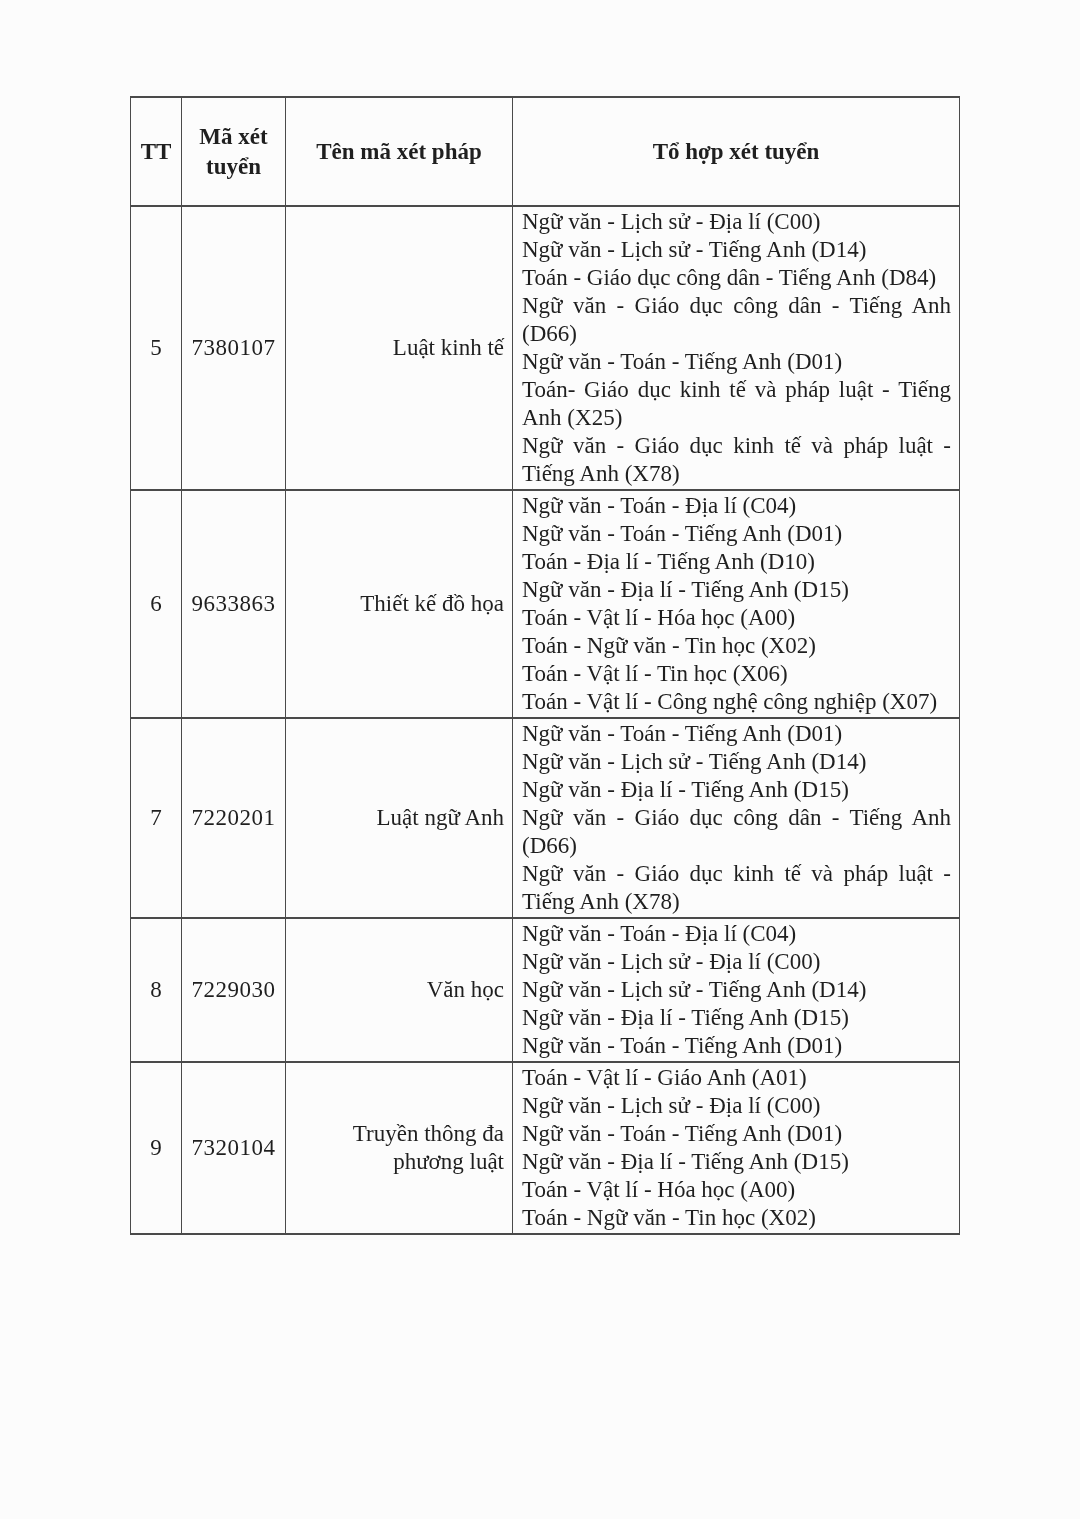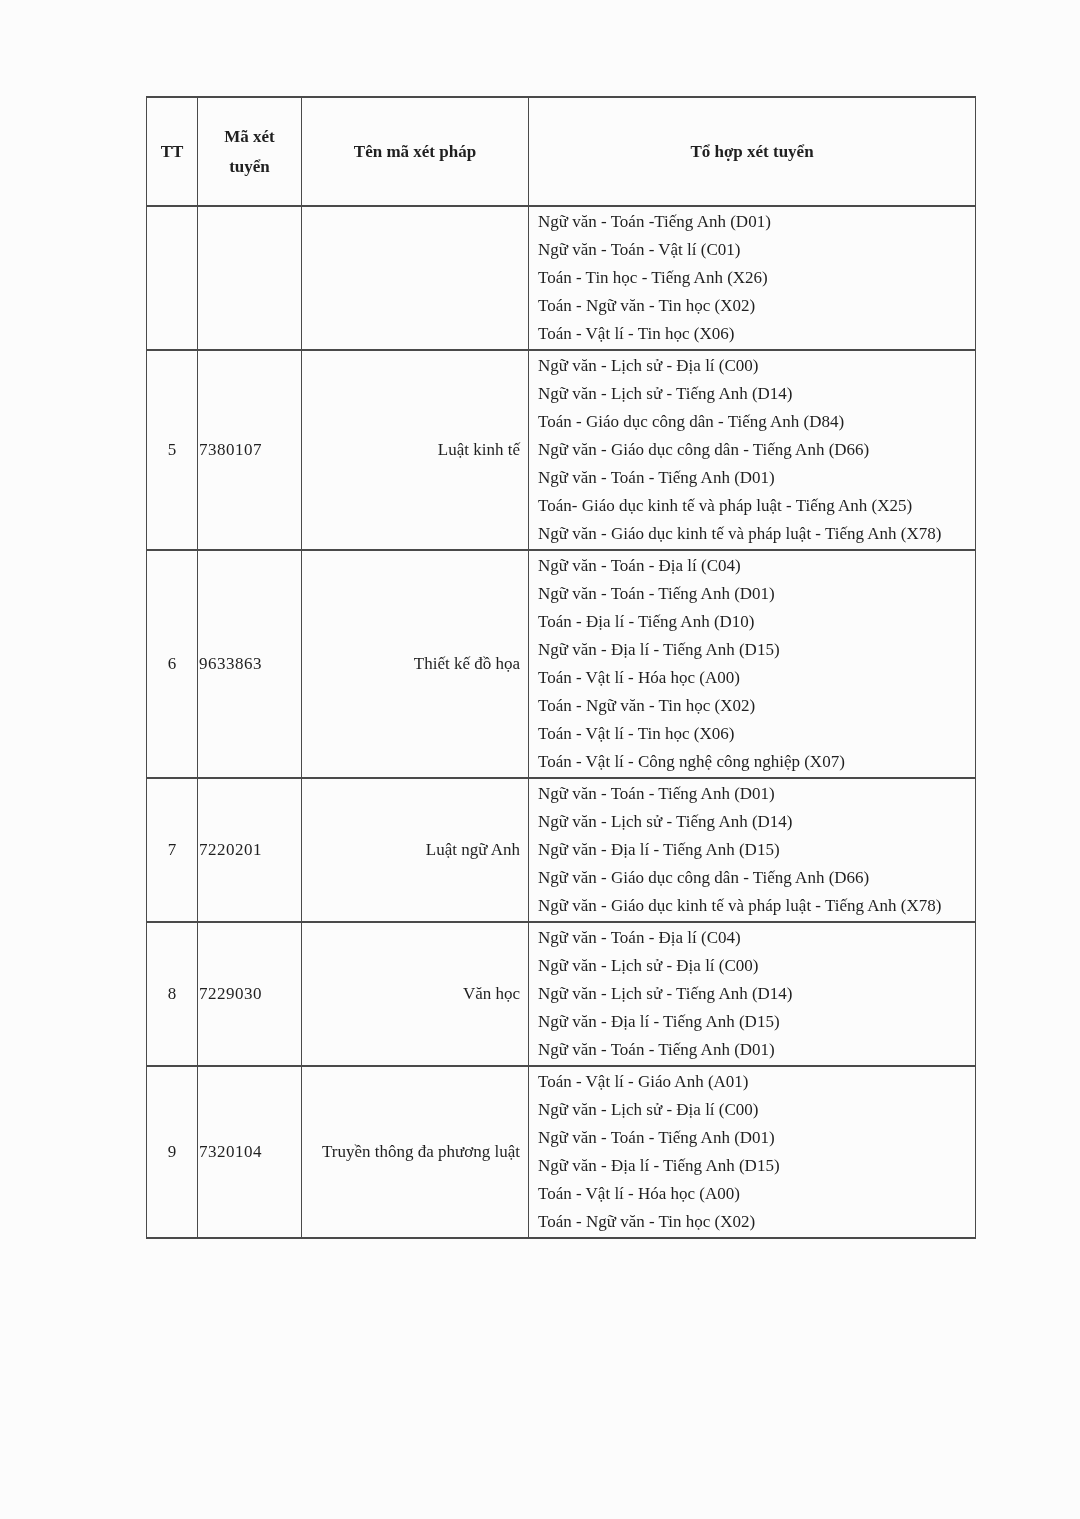--- a/index.html
+++ b/index.html
@@ -10,45 +10,46 @@
   html,body{margin:0;padding:0;}
   body{
     width:1080px;height:1519px;
     background:var(--page-bg);
     font-family:"Liberation Serif","DejaVu Serif",serif;
     color:var(--text-color);
     overflow:hidden;
   }
   .page{position:relative;width:1080px;height:1519px;}
   table.admission{
-    position:absolute;left:146px;top:96px;
+    position:absolute;left:130px;top:96px;
     width:829px;
     border-collapse:collapse;
     table-layout:fixed;
-    font-size:17px;
+    font-size:23px;
   }
   table.admission th,
   table.admission td{
     border:solid var(--border-color);
     border-width:2px 1px;
     box-sizing:border-box;
   }
   thead th{
     font-weight:700;
     text-align:center;
     vertical-align:middle;
     line-height:30px;
     height:109px;
     padding:0 4px;
   }
   td.cell-tt{
     text-align:center;
     vertical-align:middle;
   }
   td.cell-code{
+    text-align:center;
     vertical-align:middle;
     letter-spacing:0.5px;
   }
   td.cell-name{
     text-align:right;
     vertical-align:middle;
     padding:0 8px 0 10px;
     line-height:28px;
   }
   td.cell-combos{
@@ -74,32 +75,20 @@
     </colgroup>
     <thead>
       <tr>
         <th>TT</th>
         <th>Mã xét tuyển</th>
         <th>Tên mã xét pháp</th>
         <th>Tổ hợp xét tuyển</th>
       </tr>
     </thead>
     <tbody>
-        <tr>
-          <td class="cell-tt"></td>
-          <td class="cell-code"></td>
-          <td class="cell-name"></td>
-          <td class="cell-combos">
-            <p class="combo">Ngữ văn - Toán -Tiếng Anh (D01)</p>
-            <p class="combo">Ngữ văn - Toán - Vật lí (C01)</p>
-            <p class="combo">Toán - Tin học - Tiếng Anh (X26)</p>
-            <p class="combo">Toán - Ngữ văn - Tin học (X02)</p>
-            <p class="combo">Toán - Vật lí - Tin học (X06)</p>
-          </td>
-        </tr>
         <tr>
           <td class="cell-tt">5</td>
           <td class="cell-code">7380107</td>
           <td class="cell-name">Luật kinh tế</td>
           <td class="cell-combos">
             <p class="combo">Ngữ văn - Lịch sử - Địa lí (C00)</p>
             <p class="combo">Ngữ văn - Lịch sử - Tiếng Anh (D14)</p>
             <p class="combo">Toán - Giáo dục công dân - Tiếng Anh (D84)</p>
             <p class="combo">Ngữ văn - Giáo dục công dân - Tiếng Anh (D66)</p>
             <p class="combo">Ngữ văn - Toán - Tiếng Anh (D01)</p>

